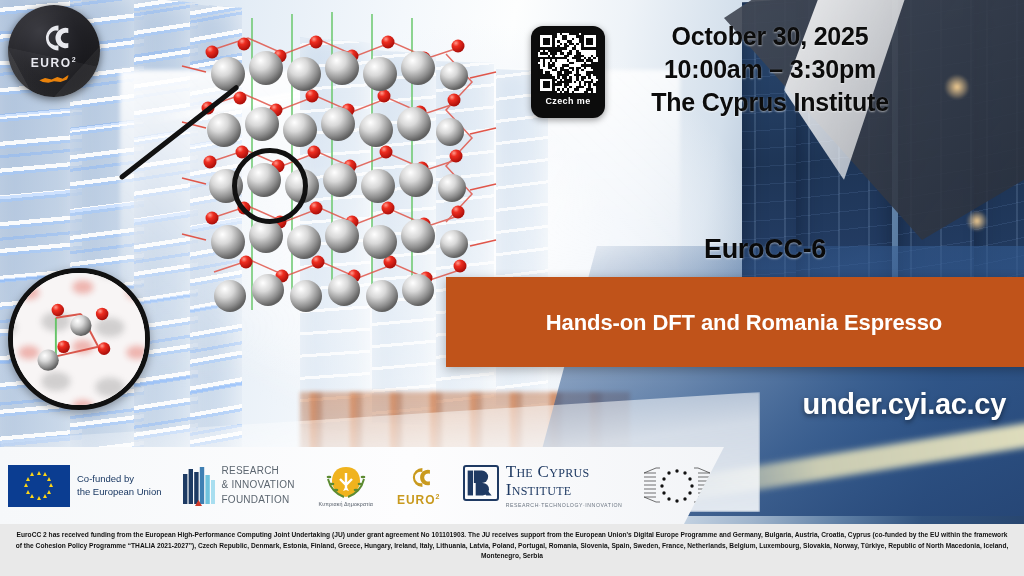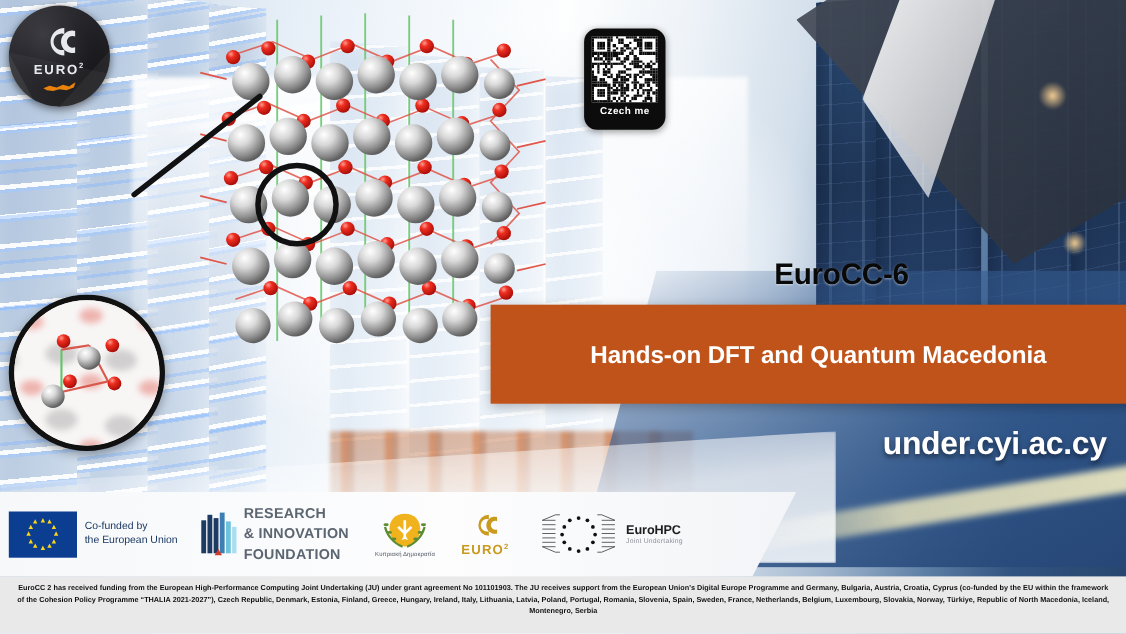--- a/index.html
+++ b/index.html
@@ -334,21 +334,21 @@
     margin-left: 7px; color: #14335e;
     font-size: 9.5px; line-height: 1.32; font-weight: normal;
     white-space: nowrap;
   }
 
   .rif { display: flex; align-items: center; margin-left: 20px; }
   .rif-mark { width: 34px; height: 40px; position: relative; }
   .rif-mark svg { width: 100%; height: 100%; display: block; }
   .rif-text {
     margin-left: 6px; color: #5c6670;
-    font-size: 13px; font-weight: bold; line-height: 1.42;
+    font-size: 10px; font-weight: normal; line-height: 1.42;
     letter-spacing: .25px; white-space: nowrap;
   }
 
   .cyrep { margin-left: 18px; text-align: center; width: 66px; }
   .cyrep svg { width: 44px; height: 34px; display: block; margin: 0 auto; }
   .cyrep span {
     display: block; font-size: 5.4px; color: #4f5864;
     margin-top: 2px; letter-spacing: .1px;
   }
 
@@ -993,25 +993,30 @@
         <i style="grid-area: 25 / 13;"></i>
         <i style="grid-area: 25 / 15;"></i>
         <i style="grid-area: 25 / 20;"></i>
         <i style="grid-area: 25 / 21;"></i>
         <i style="grid-area: 25 / 23;"></i>
         <i style="grid-area: 25 / 25;"></i>
       </div>
     <div class="qr-label">Czech me</div>
   </div>
 
+  <div class="datelines">
+    <div>October 30, 2025</div>
+    <div>10:00am – 3:30pm</div>
+    <div>The Cyprus Institute</div>
+  </div>
 
   <div class="kicker">EuroCC-6</div>
 
   <div class="banner">
-    <div class="t2">Hands-on DFT and Quantum Macedonia</div>
+    <div class="t2">Hands-on DFT and Romania Espresso</div>
   </div>
 
   <div class="url">under.cyi.ac.cy</div>
 
   <div class="logobar">
 
     <div class="logo">
       <div class="eu-flag" id="euflag">
           <span class="star" style="left: 28.6px; top: 6.3px;"></span>
           <span class="star" style="left: 34.85px; top: 7.97468px;"></span>
@@ -1076,20 +1081,35 @@
         <svg viewBox="0 0 44 38" aria-hidden="true">
           <path d="M27 5 A14 14 0 1 0 27 33 L27 27 A8.4 8.4 0 1 1 27 11 Z" fill="#c99a1e"></path>
           <path d="M38 8 A11.4 11.4 0 1 0 38 30 L38 24.5 A6 6 0 1 1 38 13.5 Z" fill="#c99a1e"></path>
         </svg>
       </div>
       <div class="lbl">
         <span>EURO</span><sup>2</sup>
       </div>
     </div>
 
+    <div class="cyi">
+      <div class="cyi-mark">
+        <svg viewBox="0 0 36 36" aria-hidden="true">
+          <rect x="3" y="4" width="6" height="28" fill="#1f3a63"></rect>
+          <path d="M10 4 h9 a7 7 0 0 1 0 14 h-9 z" fill="#1f3a63"></path>
+          <path d="M12 18 h8 a7 7 0 0 1 0 14 h-8 z" fill="#1f3a63"></path>
+          <path d="M20 20 l10 12 h-6 l-8 -10 z" fill="#1f3a63"></path>
+        </svg>
+      </div>
+      <div class="cyi-txt">
+        <div class="l1">The Cyprus</div>
+        <div class="l2">Institute</div>
+        <div class="l3">RESEARCH·TECHNOLOGY·INNOVATION</div>
+      </div>
+    </div>
 
     <div class="ehpc">
       <div class="ehpc-mark">
         <svg viewBox="0 0 74 42" aria-hidden="true">
           <g stroke="#111" stroke-width=".7" fill="none" opacity=".85">
             <path d="M4 8 h12 M4 12 h12 M4 16 h12 M4 20 h12 M4 24 h12 M4 28 h12 M4 32 h12"></path>
             <path d="M58 8 h12 M58 12 h12 M58 16 h12 M58 20 h12 M58 24 h12 M58 28 h12 M58 32 h12"></path>
             <path d="M4 8 L16 3 M4 32 L16 37 M70 8 L58 3 M70 32 L58 37"></path>
             <path d="M16 3 L20 3 M16 37 L20 37 M58 3 L54 3 M58 37 L54 37"></path>
           </g>

